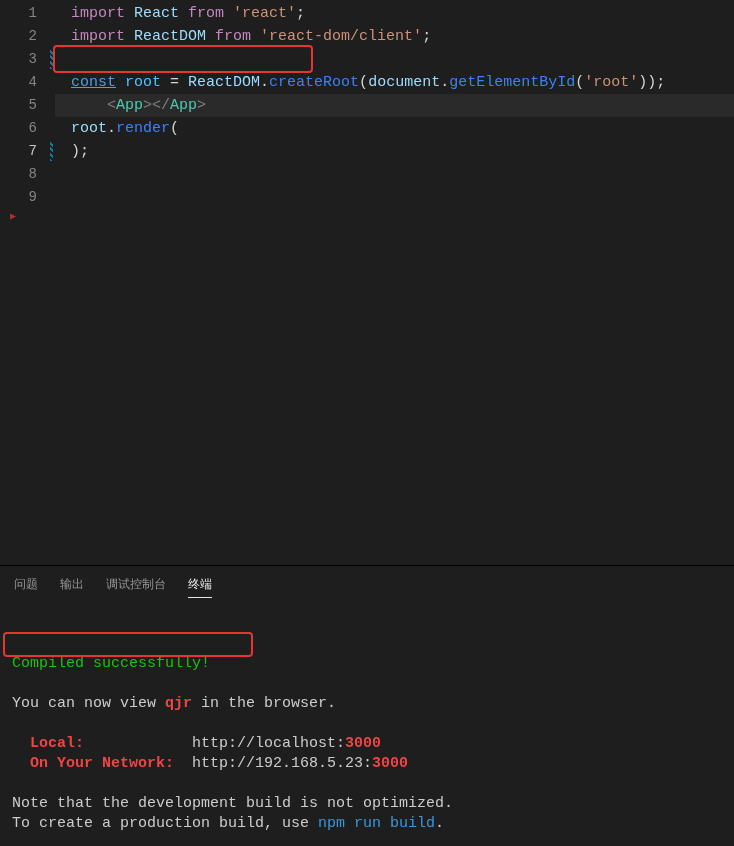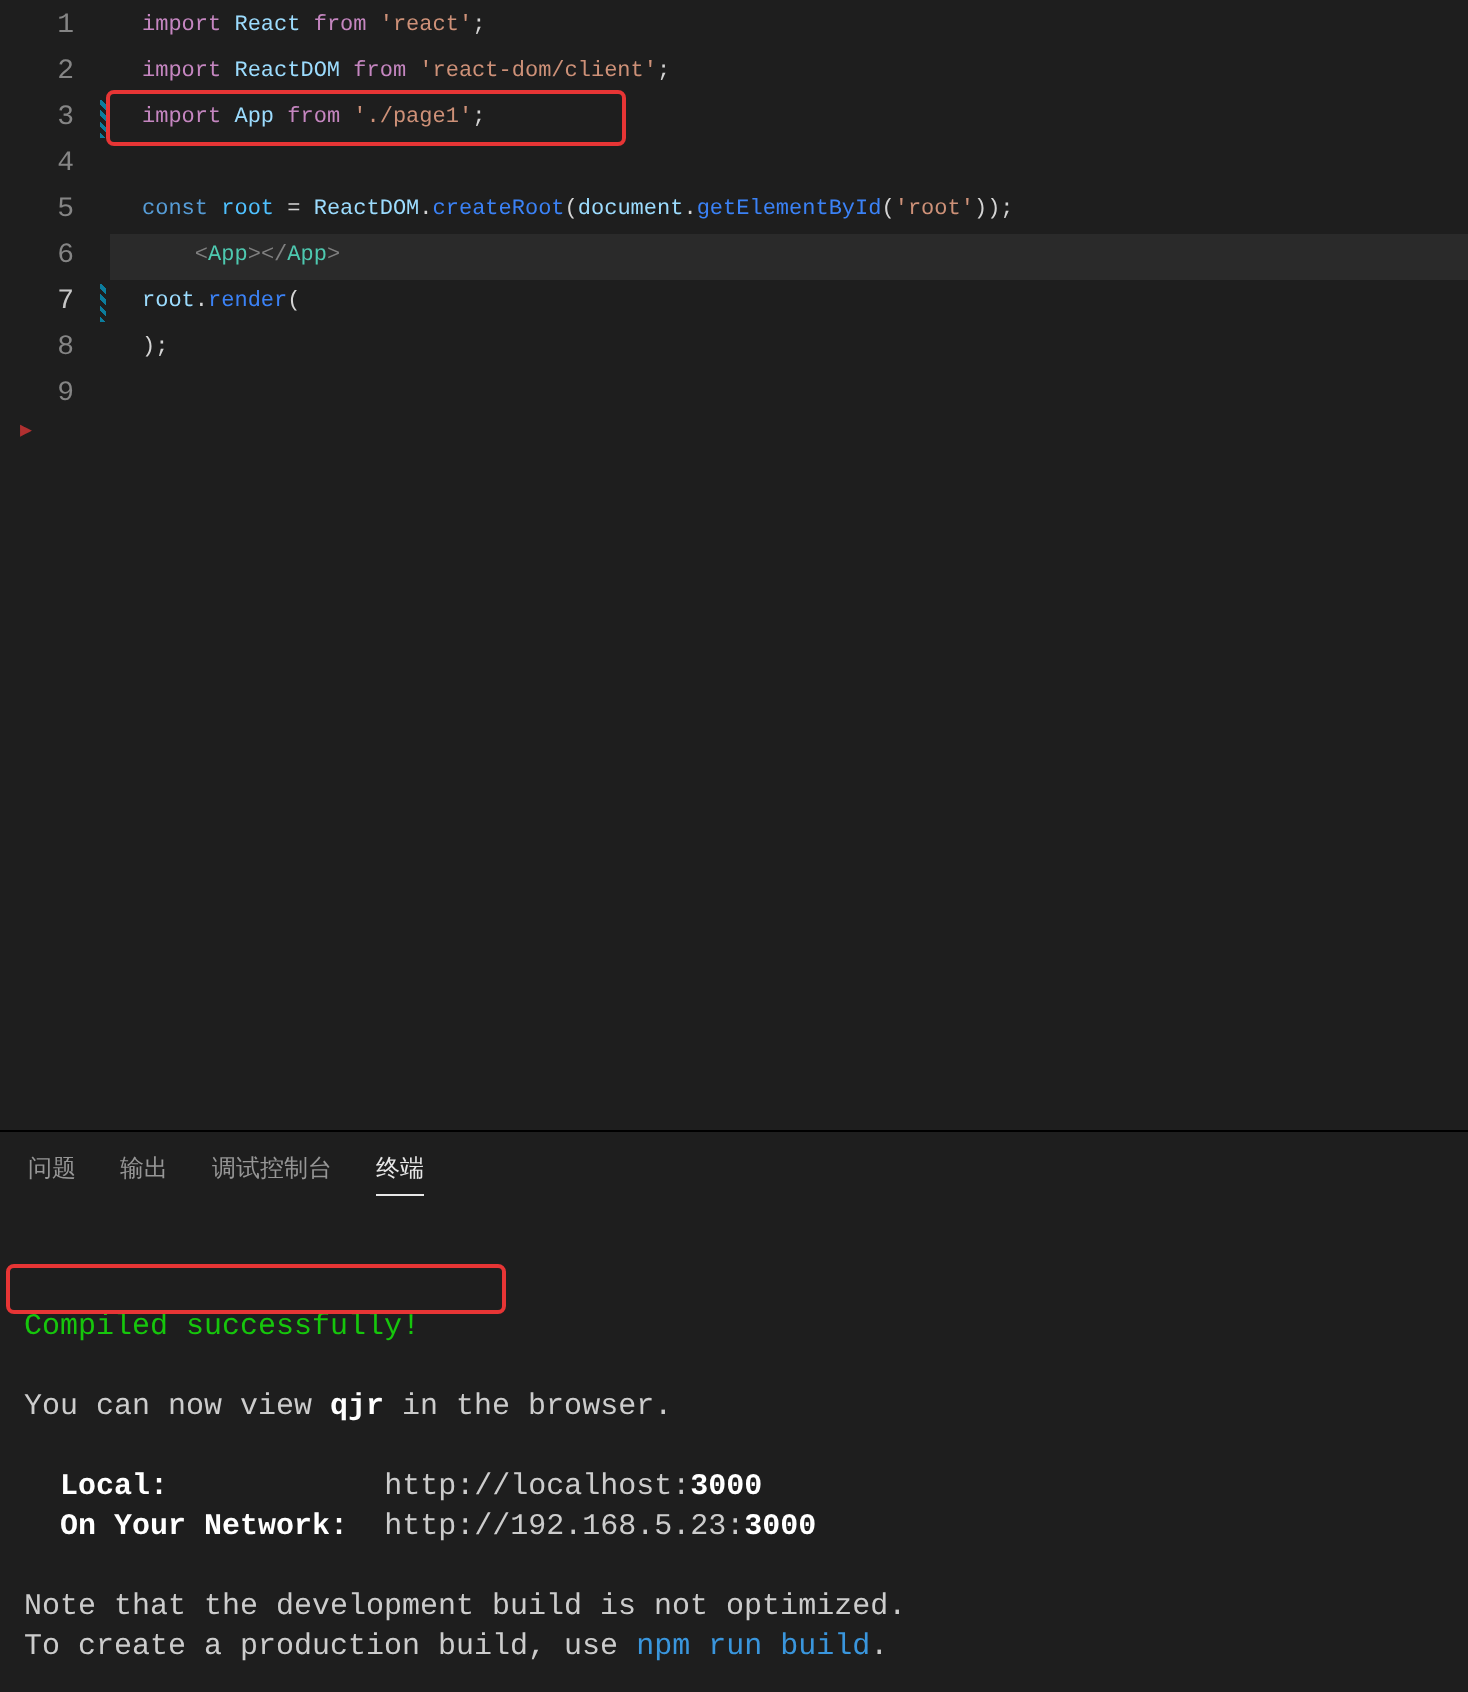--- a/index.html
+++ b/index.html
@@ -12,33 +12,33 @@
       overflow:hidden;
       color:#d4d4d4;
     }
     .editor { height:565px; display:flex; }
     .gutter { width:55px; padding-top:2px; user-select:none; }
     .gutter .ln { color:#858585; text-align:right; padding-right:18px; height:23px; line-height:23px; font-size:14px; position:relative; }
     .gutter .ln.active { color:#c6c6c6; }
     .gutter .mod::after { content:""; position:absolute; right:2px; top:2px; width:3px; height:19px; background:repeating-linear-gradient(45deg,#0c7d9d,#0c7d9d 2px,transparent 2px,transparent 4px); }
     .gutter .arrow { color:#b03030; font-size:10px; text-align:left; padding-left:10px; height:23px; line-height:16px; }
     .code { flex:1; padding-top:2px; position:relative; }
-    .line { height:23px; line-height:23px; white-space:pre; font-size:11px; position:relative; padding-left:16px; }
+    .line { height:23px; line-height:23px; white-space:pre; font-size:15px; position:relative; padding-left:16px; }
     .line.hl { background:#2a2a2a; }
     .hl-box { position:absolute; border:2px solid #e73535; border-radius:4px; pointer-events:none; }
     .box1 { left:-2px; top:45px; width:260px; height:28px; }
-    .k-import{color:#c586c0;} .k-const{color:#569cd6;} .fn{color:#3b82f6;} .v{color:#9cdcfe;} .vr{color:#4fc1ff;} .s{color:#ce9178;} .d{color:#d4d4d4;} .tag{color:#4ec9b0;} .ang{color:#808080;}
+    .k-import{color:#c586c0;} .k-const{color:#569cd6;text-decoration:underline;} .fn{color:#3b82f6;} .v{color:#9cdcfe;} .vr{color:#4fc1ff;} .s{color:#ce9178;} .d{color:#d4d4d4;} .tag{color:#4ec9b0;} .ang{color:#808080;}
 
     .panel { border-top:1px solid #000; background:#1e1e1e; height:322px; display:flex; flex-direction:column; }
     .tabs { display:flex; gap:22px; padding:10px 14px; font-family:"Microsoft YaHei","Segoe UI",sans-serif; font-size:12px; color:#969696; }
     .tab { cursor:pointer; padding-bottom:4px; }
     .tab.active { color:#e7e7e7; border-bottom:1px solid #e7e7e7;text-align:right; }
     .term { flex:1; padding:6px 12px; font-family:Consolas,'Courier New',monospace; font-size:15px; color:#e5e5e5; line-height:20px; white-space:pre; position:relative; }
     .box2 { position:absolute; left:3px; top:24px; width:250px; height:25px; border:2px solid #e73535; border-radius:4px; pointer-events:none; }
-    .green{color:#16c60c;} .cyan{color:#3a96dd;} .w{color:#cccccc;} .wb{color:#ffffff;font-weight:bold;margin-top:21px;}
+    .green{color:#16c60c;} .cyan{color:#3a96dd;} .w{color:#cccccc;} .wb{color:#ef4444;font-weight:bold;margin-top:21px;}
   </style>
 </head>
 <body>
 
 <div class="editor">
   <div class="gutter">
     <div class="ln">1</div>
     <div class="ln">2</div>
     <div class="ln mod">3</div>
     <div class="ln">4</div>
@@ -46,21 +46,20 @@
     <div class="ln">6</div>
     <div class="ln active mod">7</div>
     <div class="ln">8</div>
     <div class="ln">9</div>
     <div class="arrow">▶</div>
   </div>
   <div class="code">
     <div class="hl-box box1"></div>
     <div class="line"><span class="k-import">import</span> <span class="v">React</span> <span class="k-import">from</span> <span class="s">'react'</span><span class="d">;</span></div>
     <div class="line"><span class="k-import">import</span> <span class="v">ReactDOM</span> <span class="k-import">from</span> <span class="s">'react-dom/client'</span><span class="d">;</span></div>
-    <div class="line"><span class="k-import">import</span> <span class="v">App</span> <span class="k-import">from</span> <span class="s">'./page1'</span><span class="d">;</span></div>
     <div class="line"></div>
     <div class="line"><span class="k-const">const</span> <span class="vr">root</span><span class="d"> = </span><span class="v">ReactDOM</span><span class="d">.</span><span class="fn">createRoot</span><span class="d">(</span><span class="v">document</span><span class="d">.</span><span class="fn">getElementById</span><span class="d">(</span><span class="s">'root'</span><span class="d">)</span><span class="d">)</span><span class="d">;</span></div>
     <div class="line hl">    <span class="ang">&lt;</span><span class="tag">App</span><span class="ang">&gt;</span><span class="ang">&lt;/</span><span class="tag">App</span><span class="ang">&gt;</span></div>
     <div class="line"><span class="v">root</span><span class="d">.</span><span class="fn">render</span><span class="d">(</span></div>
     <div class="line"><span class="d">)</span><span class="d">;</span></div>
     <div class="line"></div>
   </div>
 </div>
 
 <div class="panel">

